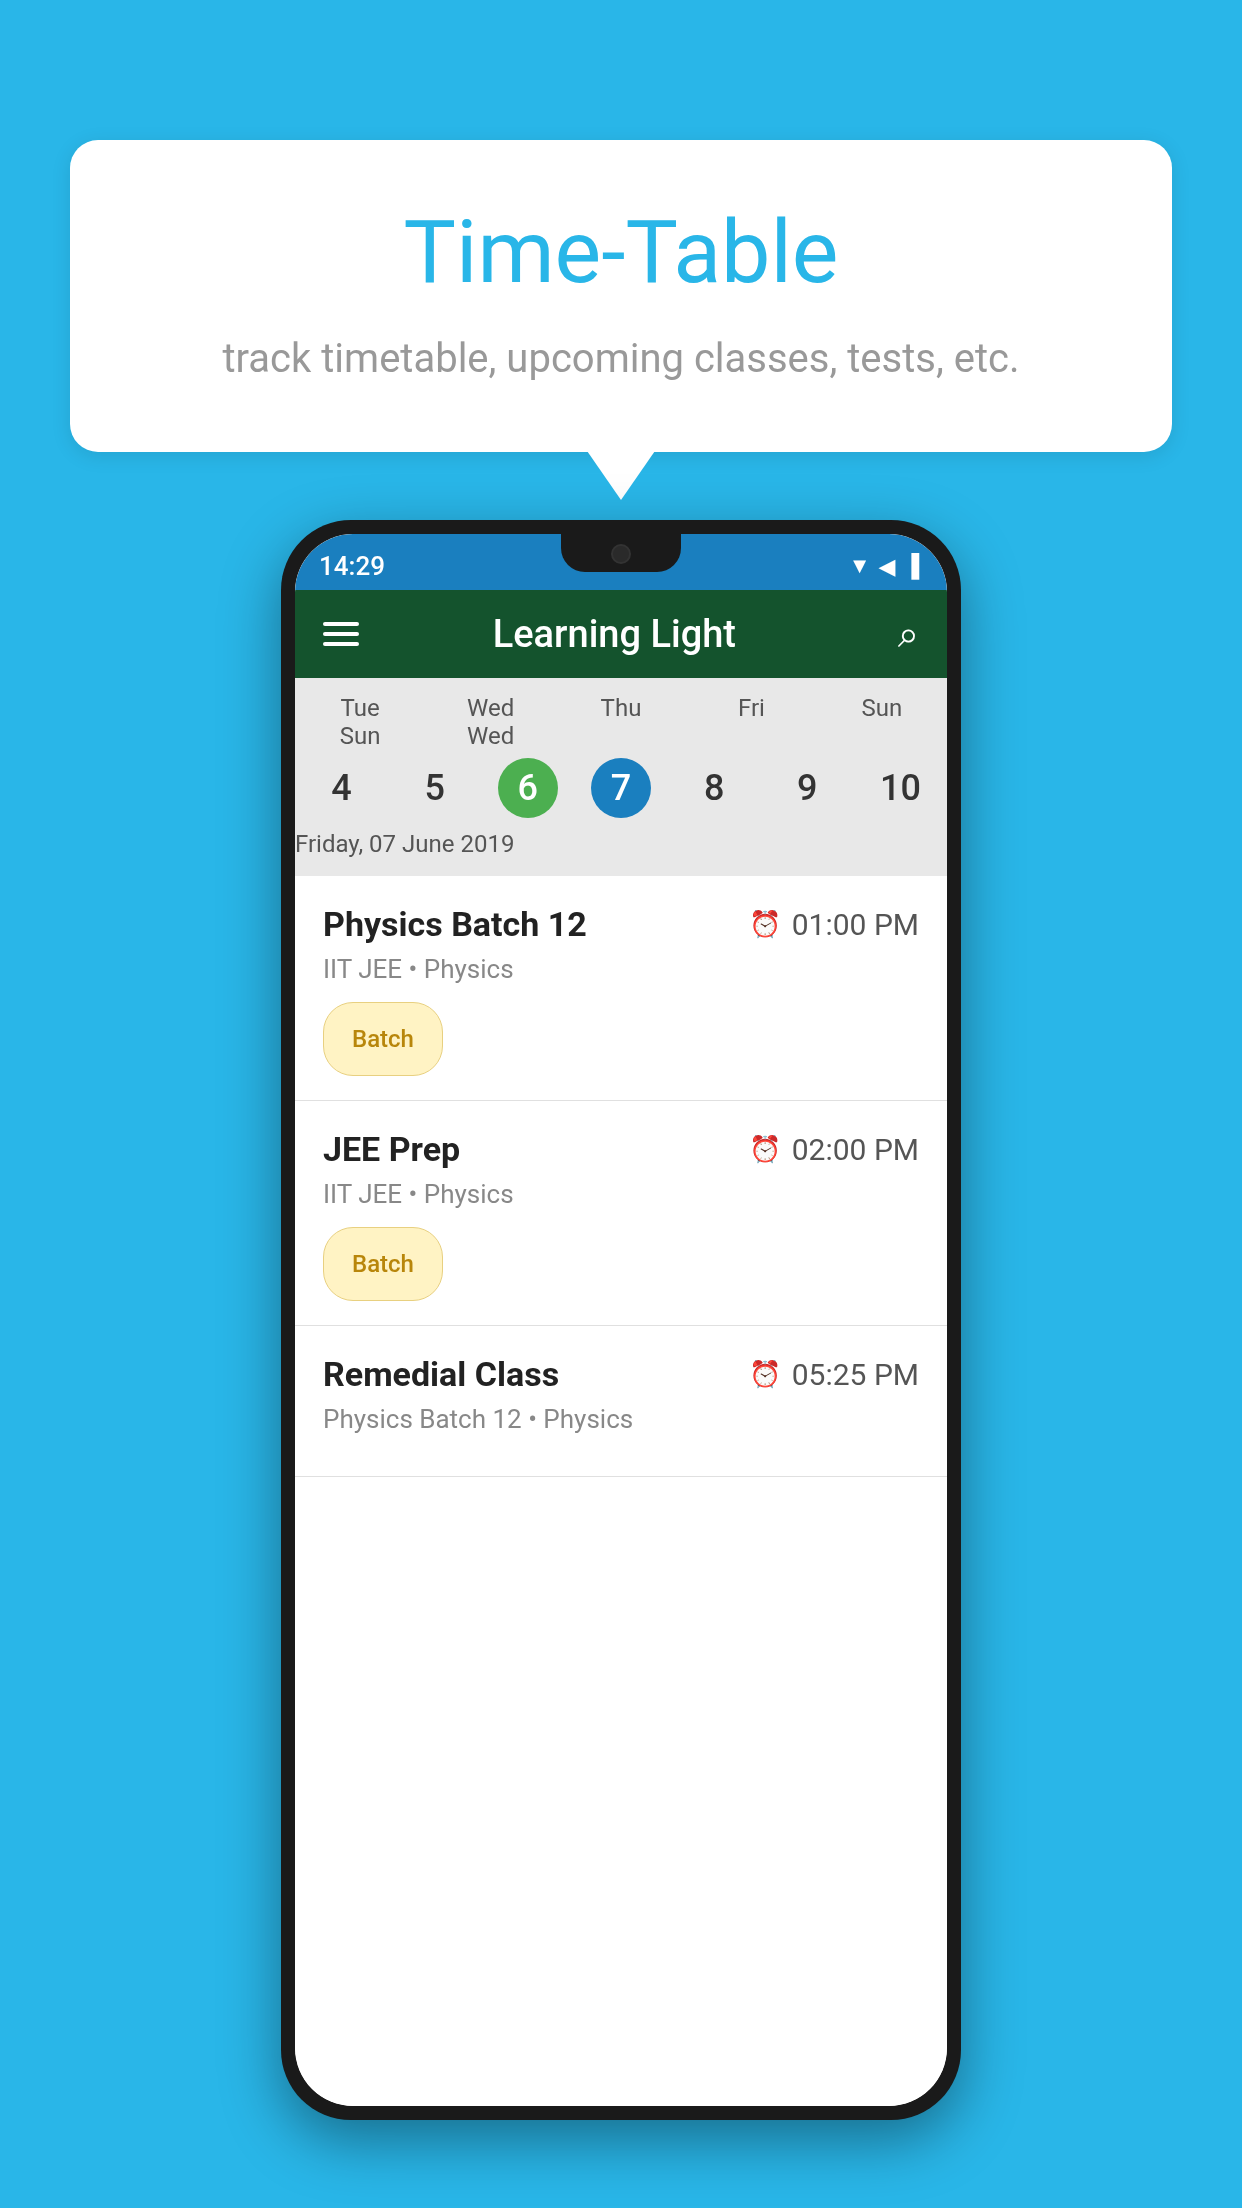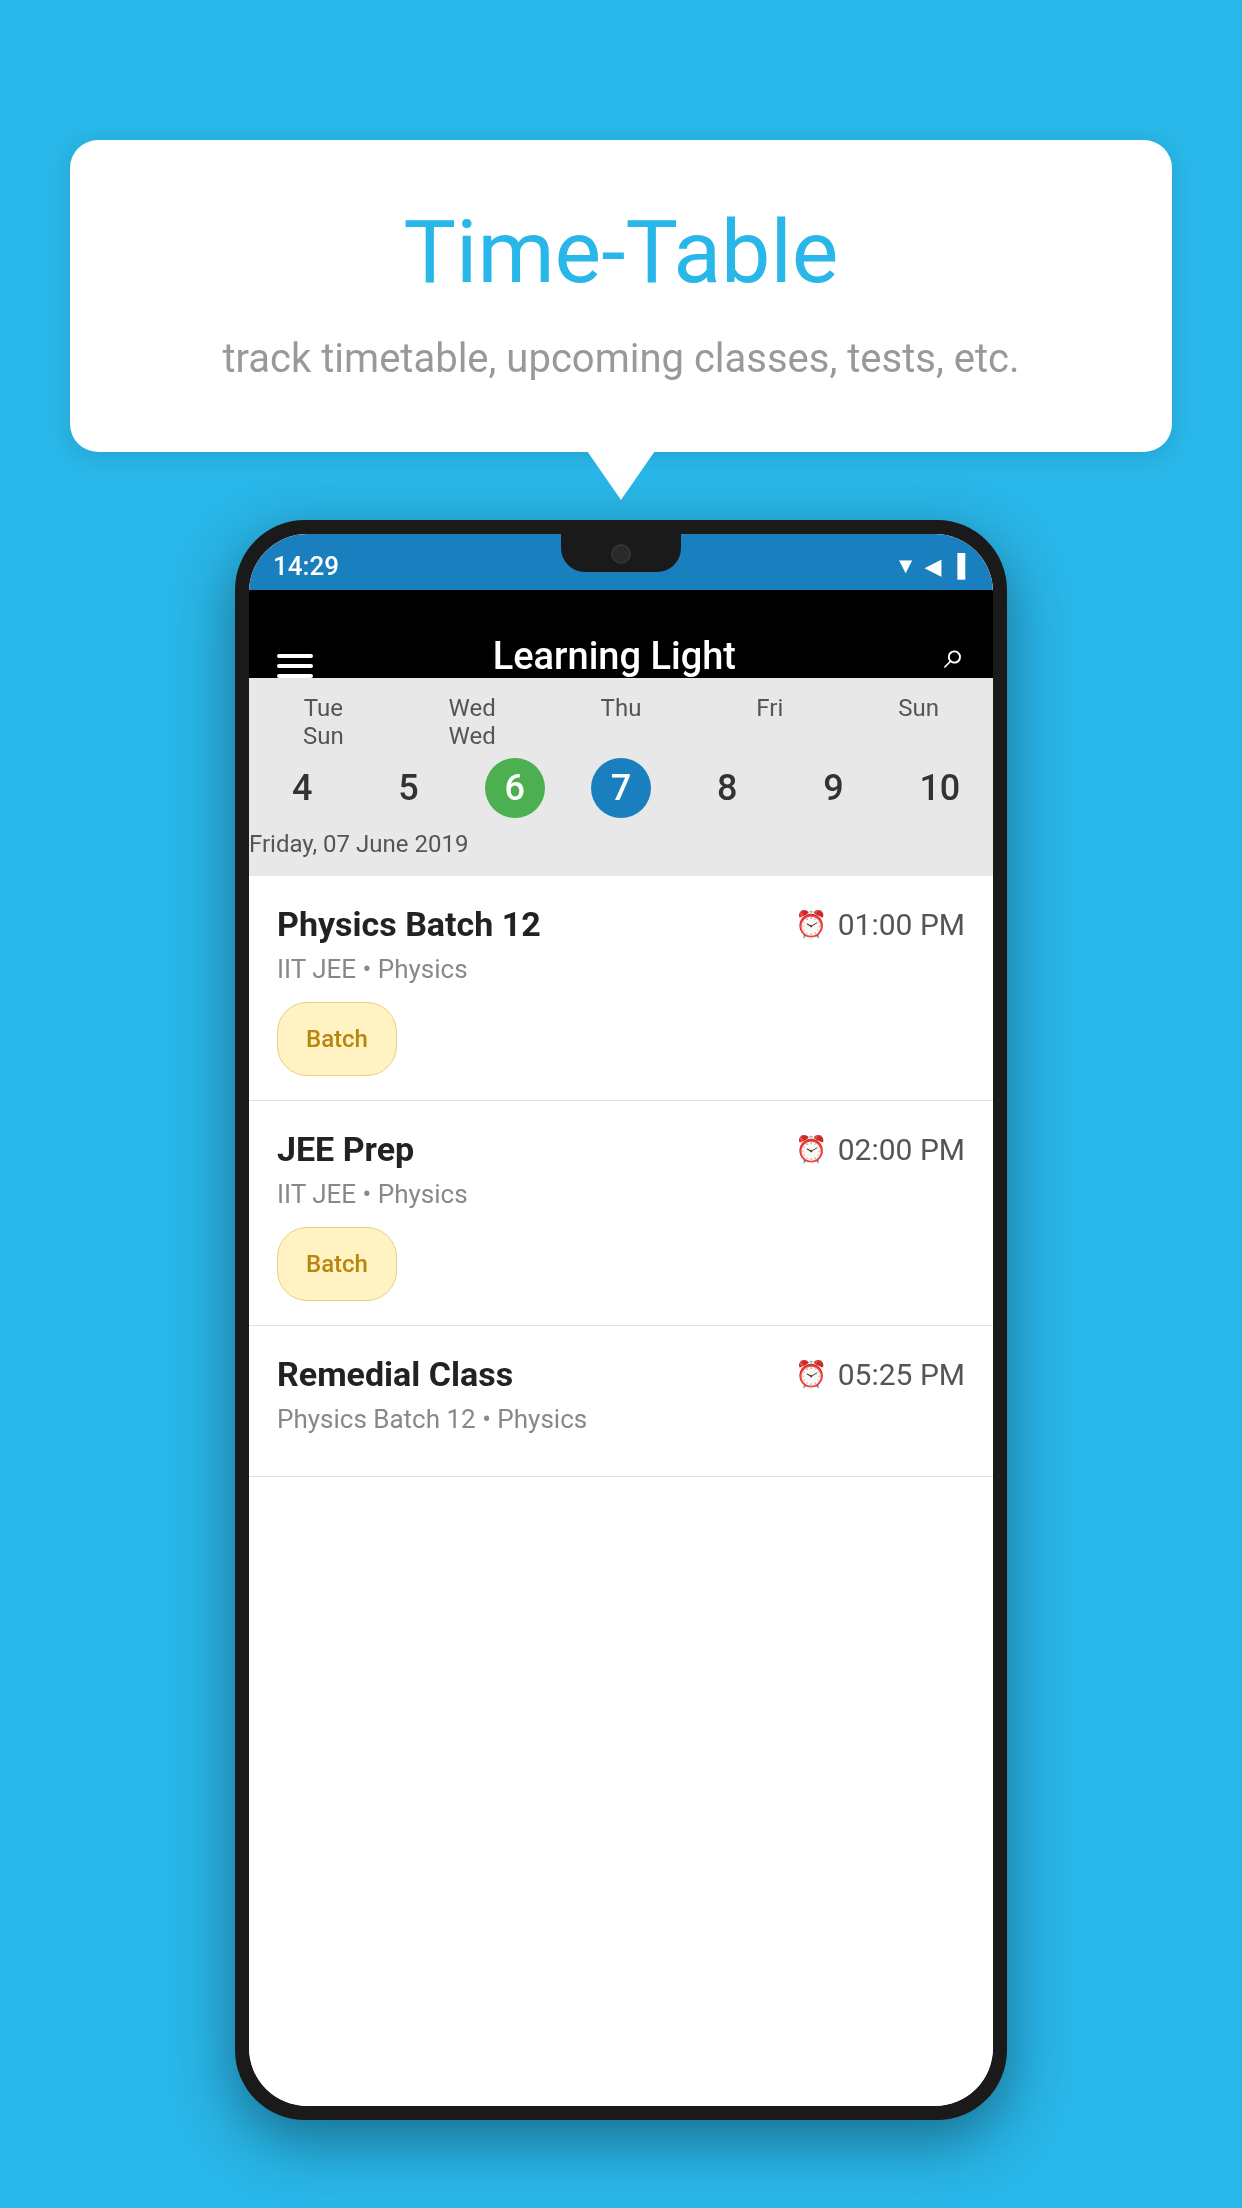--- a/index.html
+++ b/index.html
@@ -59,21 +59,21 @@
       color: #999;
       font-weight: 400;
     }
 
     
     .phone-container {
       position: absolute;
       top: 520px;
       left: 50%;
       transform: translateX(-50%);
-      width: 772px;
+      width: 680px;
       height: 1600px;
     }
 
     .phone-outer {
       width: 100%;
       height: 100%;
       background: #1a1a1a;
       border-radius: 70px;
       position: relative;
       box-shadow: 0 20px 60px rgba(0,0,0,0.4);
@@ -134,24 +134,24 @@
     }
 
     .status-icons {
       display: flex;
       align-items: center;
       gap: 8px;
     }
 
     
     .app-header {
-      background: #000000;
+      background: #14532d;
       height: 88px;
       display: flex;
-      align-items: flex-end;
+      align-items: center;
       padding: 0 28px;
       gap: 24px;
     }
 
     .hamburger-icon {
       color: white;
       font-size: 36px;
       cursor: pointer;
       display: flex;
       flex-direction: column;

